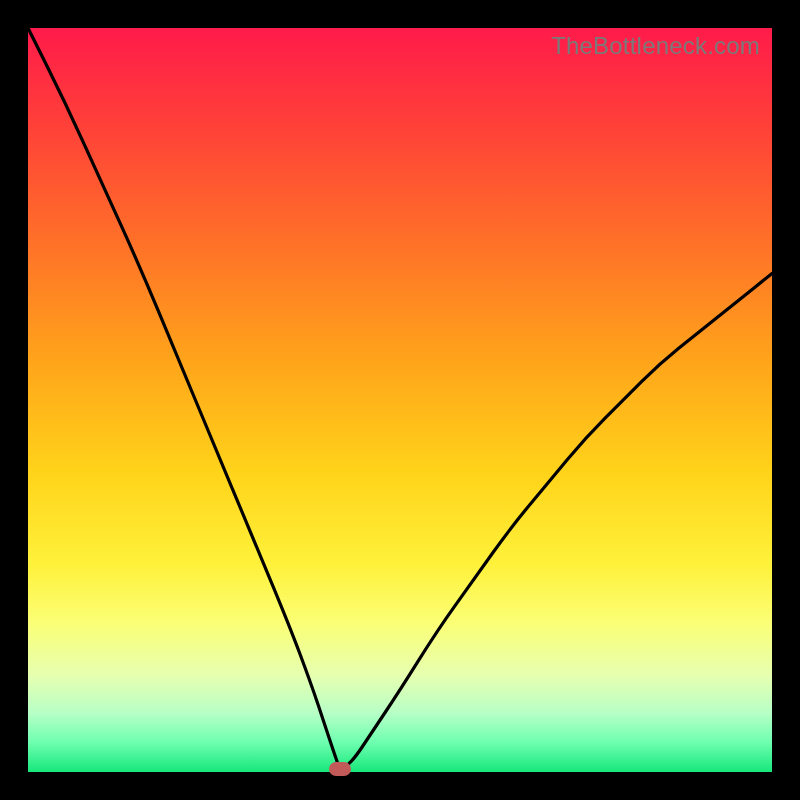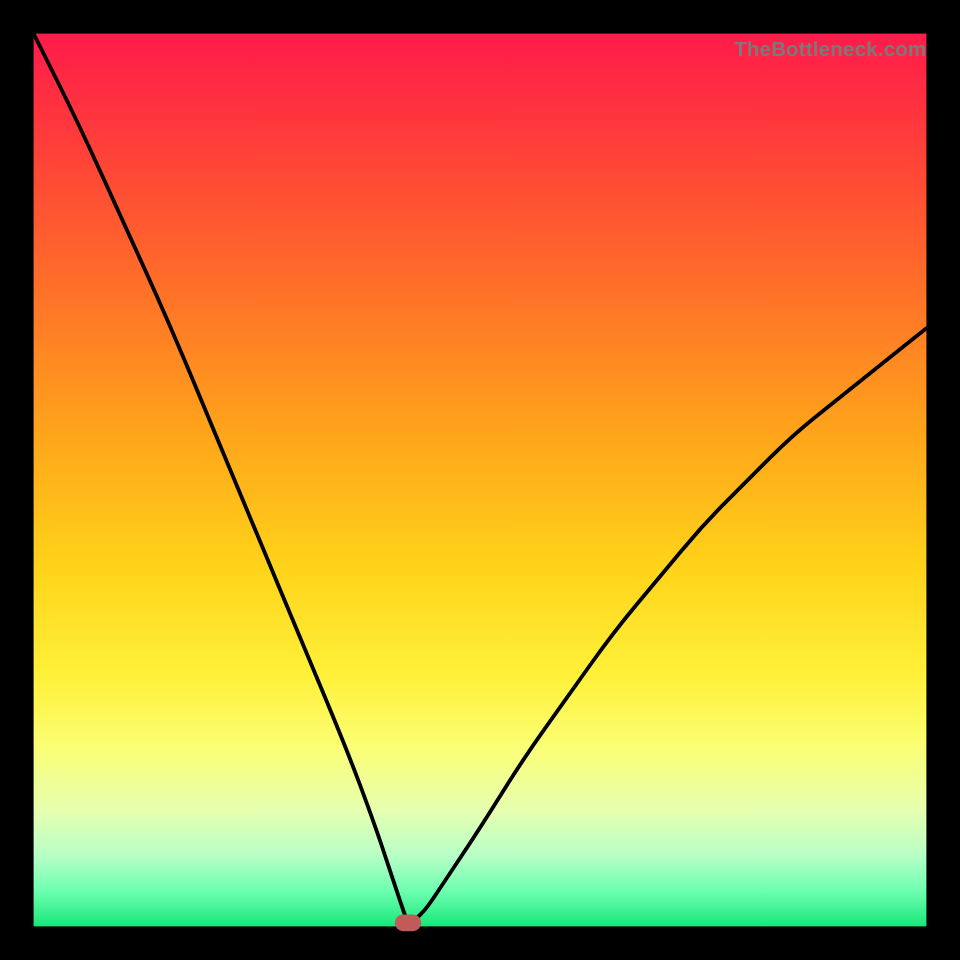--- a/index.html
+++ b/index.html
@@ -35,24 +35,24 @@
       #fbff76 80%,
       #e6ffb0 87%,
       #b8ffc6 92%,
       #6effb0 96%,
       #17e77a 100%
     );
   }
   .watermark {
     position: absolute;
     top: 4px;
-    right: 0;
+    right: 12px;
     color: #7a7a7a;
-    font-size: 17px;
-    font-weight: 700;
+    font-size: 24px;
+    font-weight: 400;
     letter-spacing: 0.2px;
     user-select: none;
   }
   svg.curve {
     position: absolute;
     left: 0;
     top: 0;
     width: 744px;
     height: 744px;
     overflow: visible;

